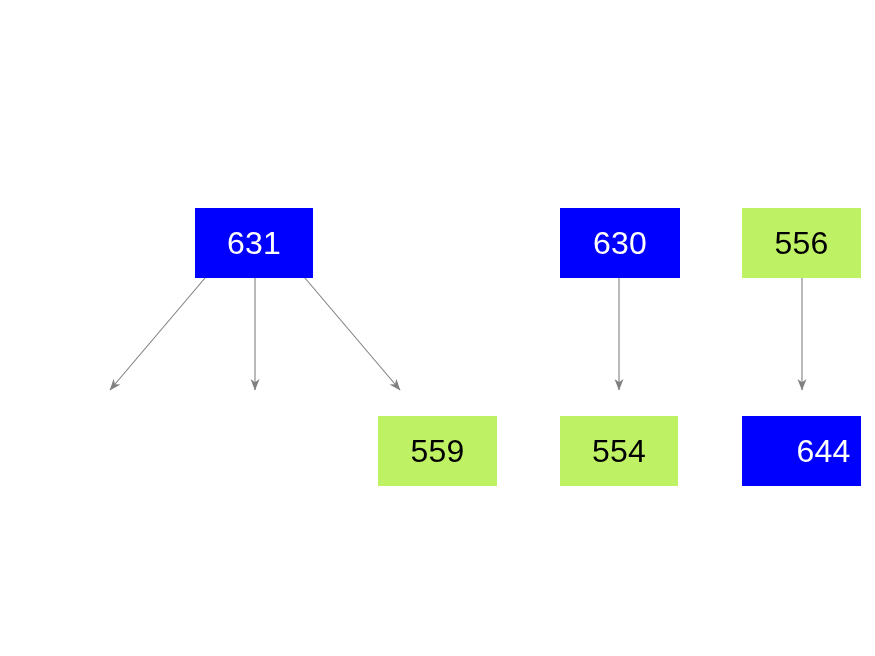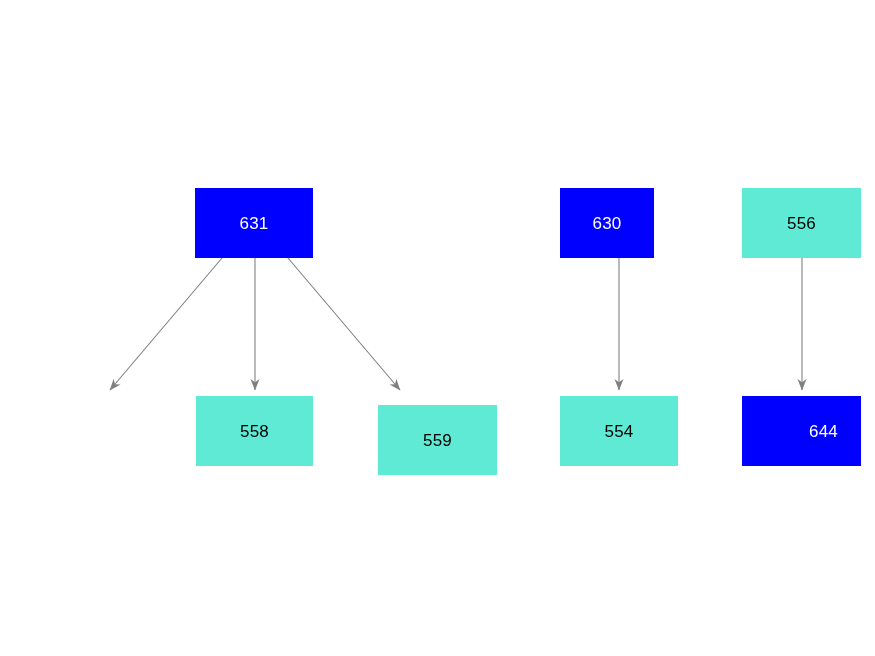--- a/index.html
+++ b/index.html
@@ -27,35 +27,36 @@
     height: 656px;
     pointer-events: none;
   }
   .node {
     position: absolute;
     box-sizing: border-box;
     display: flex;
     align-items: center;
     justify-content: center;
     font-family: "Liberation Sans", sans-serif;
-    font-size: 17px;
+    font-size: 32px;
     line-height: 1;
     letter-spacing: 0.2px;
     user-select: none;
+    margin-top: 20px;
   }
   .node-label {
     display: block;
     font-family: "Liberation Sans", sans-serif;
   }
   .node.fill-blue {
     background: #0000ff;
     color: #ffffff;
   }
   .node.fill-yellow {
-    background: #5eead4;
+    background: #bef264;
     color: #000000;
   }
 </style>
 </head>
 <body>
 
 <div id="graph-canvas">
 
   <svg id="edge-layer" width="875" height="656" viewBox="0 0 875 656" xmlns="http://www.w3.org/2000/svg">
     <defs>
@@ -78,34 +79,31 @@
     </g>
     <g>
       <line class="edge-line" x1="802" y1="258" x2="802" y2="390" stroke="#808080" stroke-width="1.1" marker-end="url(#arrowhead)"></line>
     </g>
   </svg>
 
   <div class="node fill-blue" style="left:195px; top:188px; width:118px; height:70px;">
     <span class="node-label">631</span>
   </div>
 
-  <div class="node fill-blue" style="left:560px; top:188px; width:94px; height:70px;">
+  <div class="node fill-blue" style="left:560px; top:188px; width:120px; height:70px;">
     <span class="node-label">630</span>
   </div>
 
   <div class="node fill-yellow" style="left:742px; top:188px; width:119px; height:70px;">
     <span class="node-label">556</span>
   </div>
 
 
-  <div class="node fill-yellow" style="left:196px; top:396px; width:117px; height:70px;">
-    <span class="node-label">558</span>
-  </div>
 
-  <div class="node fill-yellow" style="left:378px; top:405px; width:119px; height:70px;">
+  <div class="node fill-yellow" style="left:378px; top:396px; width:119px; height:70px;">
     <span class="node-label">559</span>
   </div>
 
   <div class="node fill-yellow" style="left:560px; top:396px; width:118px; height:70px;align-items:center;">
     <span class="node-label">554</span>
   </div>
 
   <div class="node fill-blue" style="left:742px; top:396px; width:119px; height:70px;padding-left:44px;">
     <span class="node-label">644</span>
   </div>

